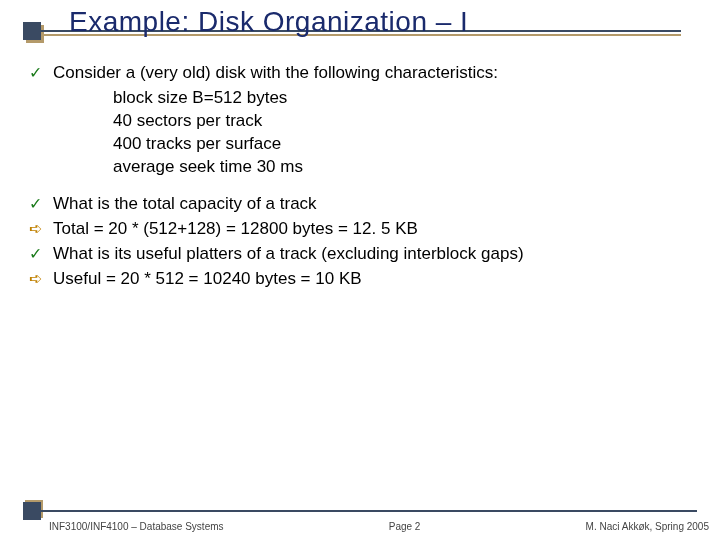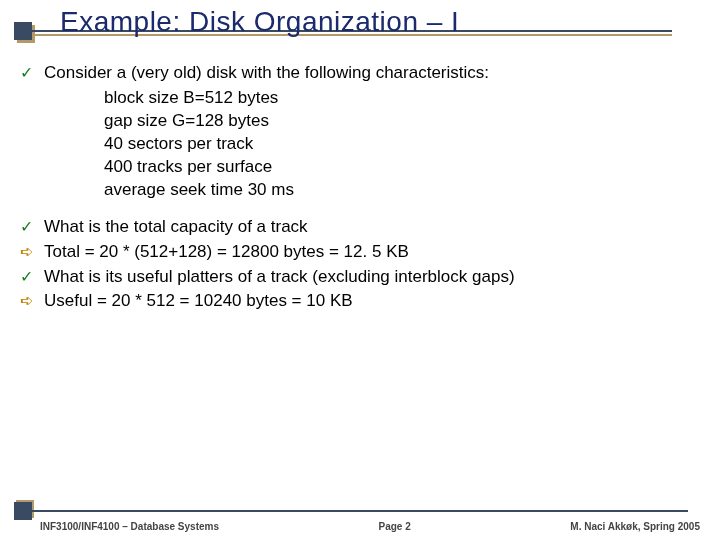--- a/index.html
+++ b/index.html
@@ -10,20 +10,21 @@
     font-family: Verdana, Geneva, sans-serif;
     background: #fff;
     overflow: hidden;
     position: relative;
   }
   .slide {
     width: 669px;
     height: 540px;
     position: relative;
     box-sizing: border-box;
+    margin-left: 9px;
   }
   
   .accent-box {
     position: absolute;
     left: 14px;
     top: 22px;
     width: 18px;
     height: 18px;
     background: #3a4a62;
     box-shadow: 3px 3px 0 #b49a6a;
@@ -101,42 +102,40 @@
   }
   .footer {
     position: absolute;
     left: 40px;
     bottom: 8px;
     width: 660px;
     font-size: 10px;
     color: #444;
     display: flex;
     justify-content: space-between;
-    font-weight: bold;
   }
 </style>
 </head>
 <body>
 
 <div class="slide">
 
   <div class="accent-box"></div>
   <div class="accent-line"></div>
   <div class="accent-underline"></div>
 
   <div class="title">Example: Disk Organization – I</div>
 
   <div class="body">
 
     <div class="item">
       <div class="bullet check">✓</div>
       <div class="content">Consider a (very old) disk with the following characteristics:</div>
     </div>
     <div class="sub">block size B=512 bytes</div>
-    <div class="sub">gap size G=128 bytes</div>
     <div class="sub">40 sectors per track</div>
     <div class="sub">400 tracks per surface</div>
     <div class="sub">average seek time 30 ms</div>
 
     <div class="spacer"></div>
 
     <div class="item">
       <div class="bullet check">✓</div>
       <div class="content">What is the total capacity of a track</div>
     </div>

